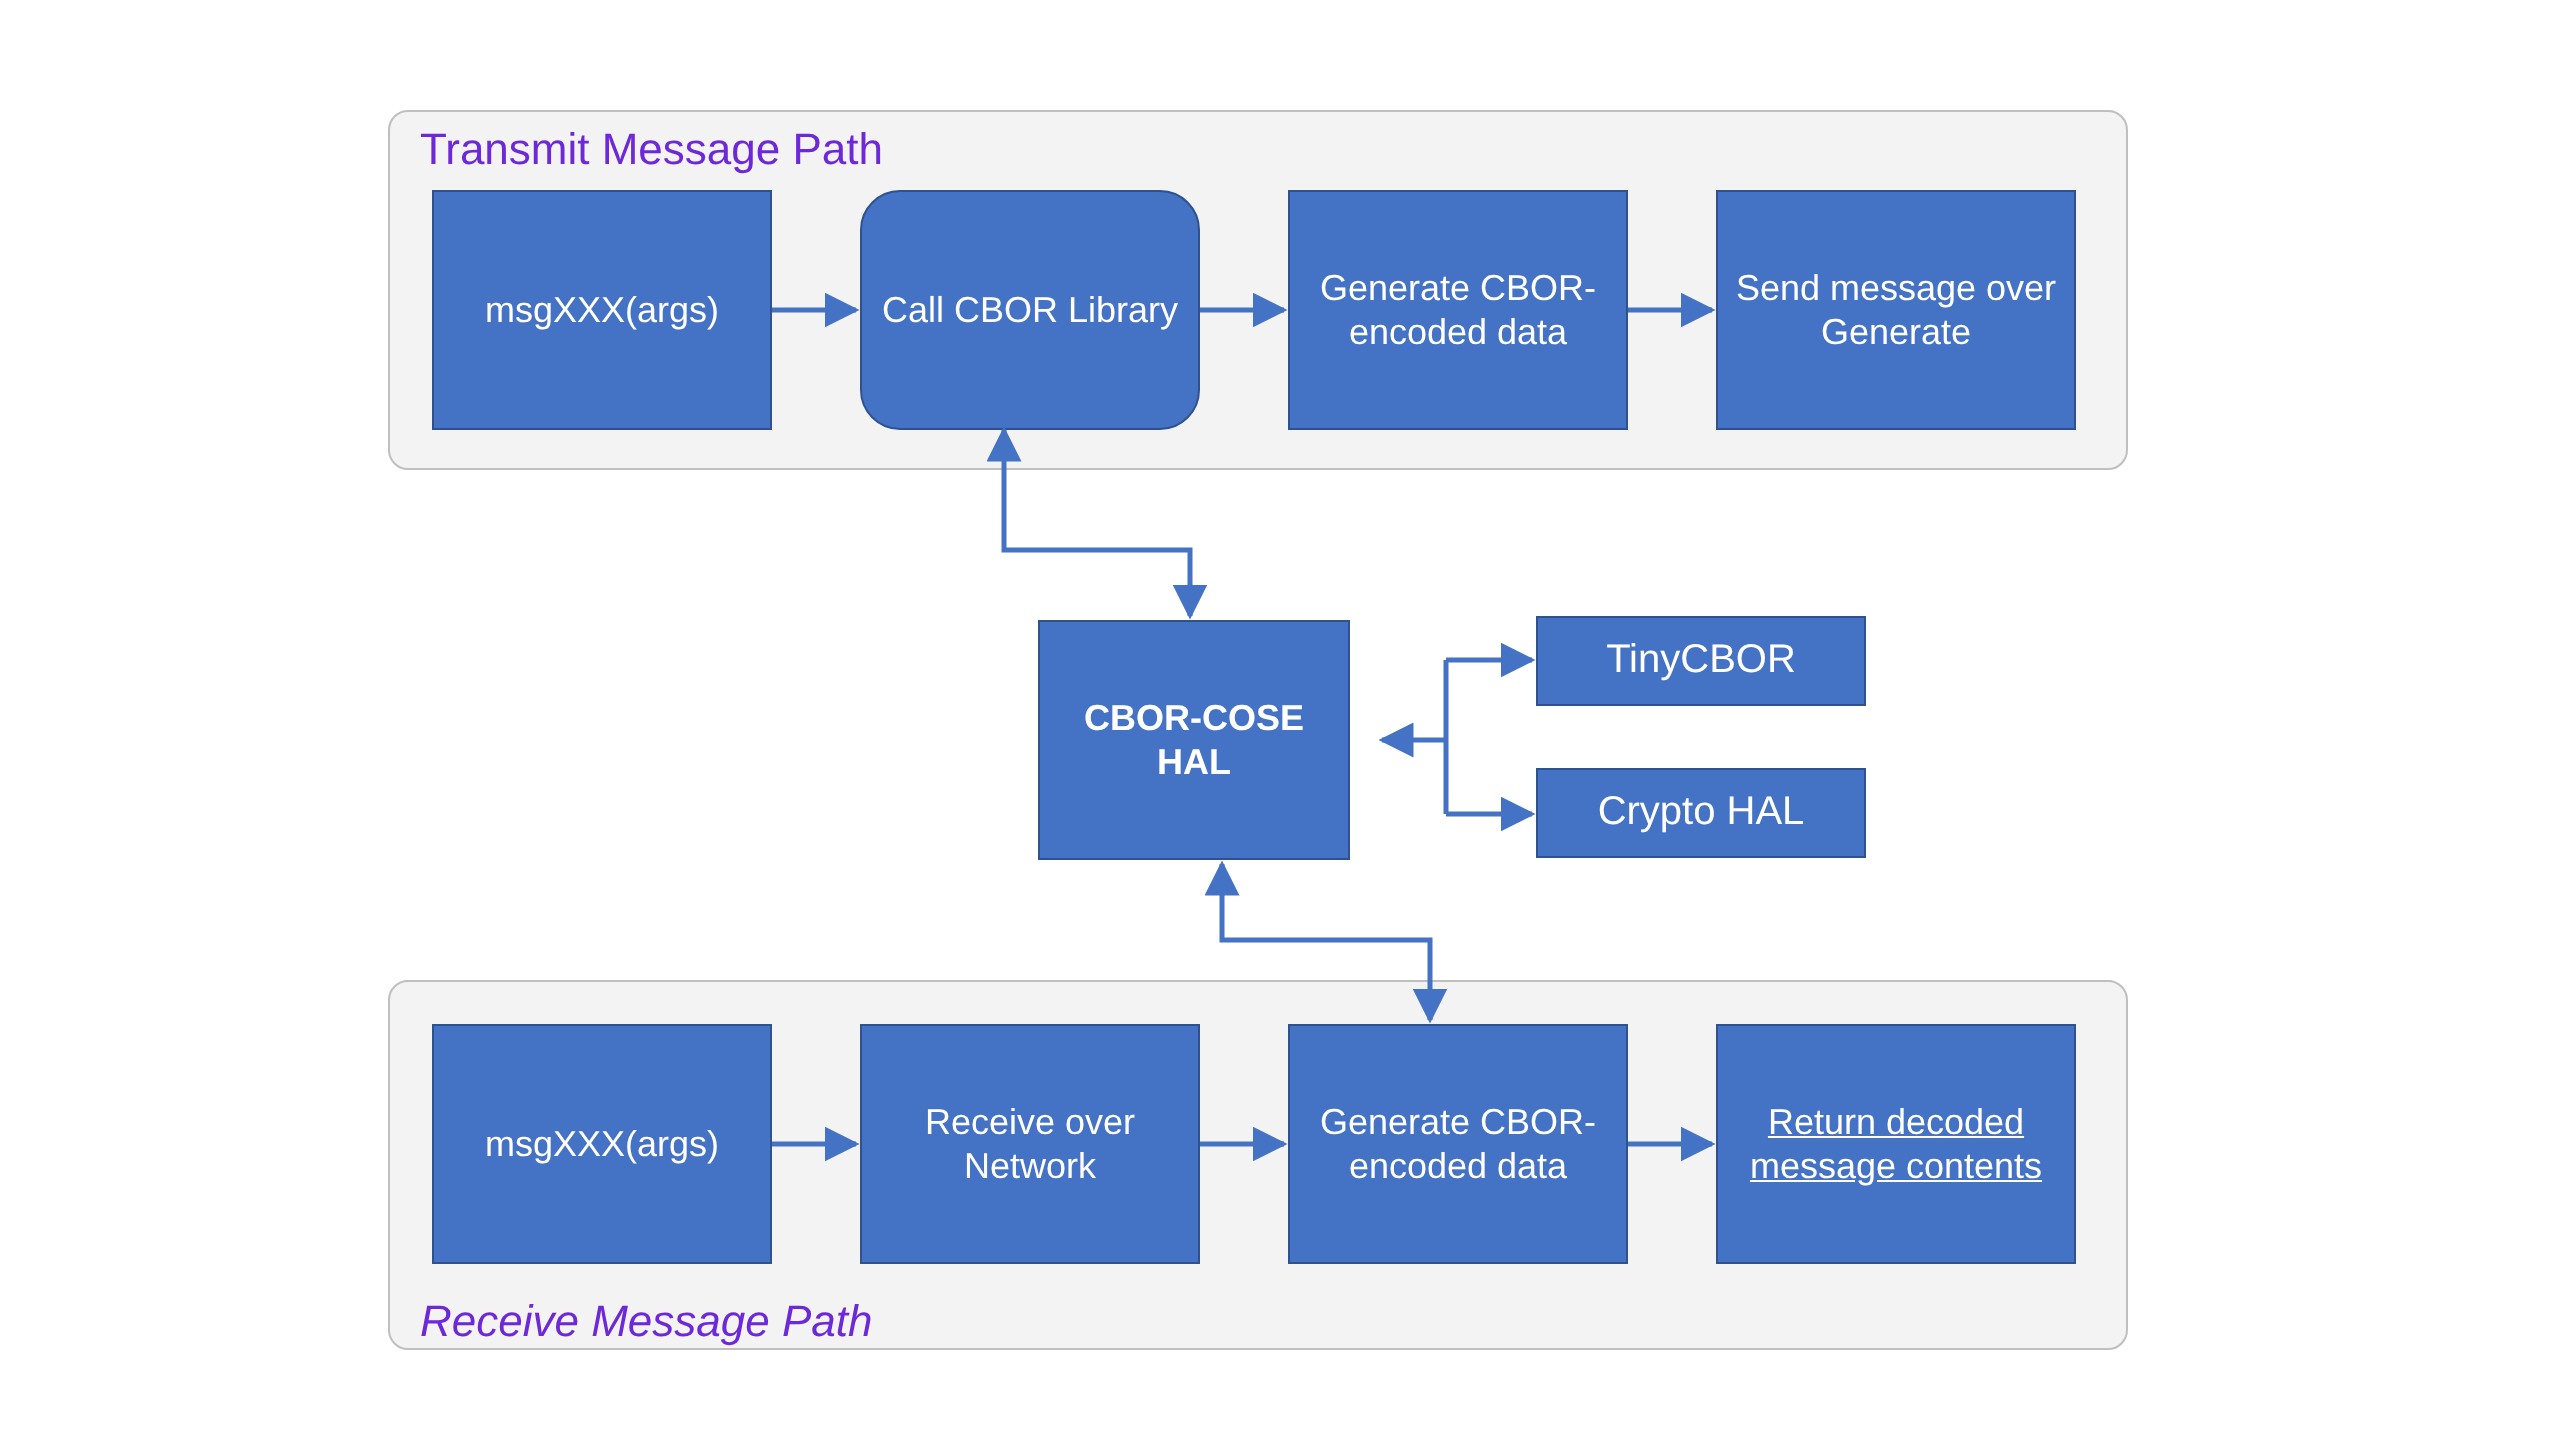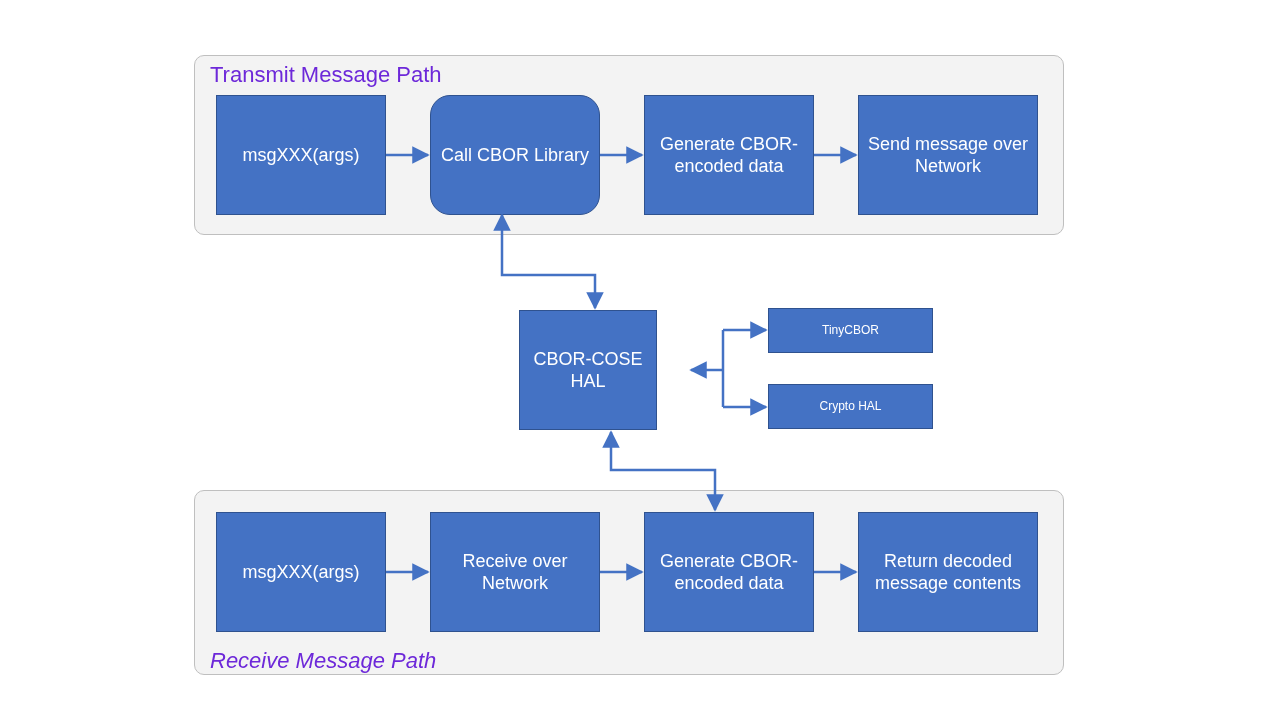--- a/index.html
+++ b/index.html
@@ -42,44 +42,44 @@
     color: #ffffff;
     display: flex;
     align-items: center;
     justify-content: center;
     text-align: center;
     font-size: 18px;
     line-height: 1.25;
     padding: 6px;
     box-sizing: border-box;
   }
-  .block.small { font-size: 12px; }
+  .block.small { font-size: 20px; }
 </style>
 </head>
 <body>
 
 <div class="stage">
 
   <div class="group-box" style="left:194px; top:55px; width:870px; height:180px;"></div>
   <div class="group-title" style="left:210px; top:62px;">Transmit Message Path</div>
 
   <div class="block" style="left:216px; top:95px; width:170px; height:120px;">
     <span>msgXXX(args)</span>
   </div>
   <div class="block" style="left:430px; top:95px; width:170px; height:120px;border-radius:20px;">
     <span>Call CBOR Library</span>
   </div>
   <div class="block" style="left:644px; top:95px; width:170px; height:120px;">
     <span>Generate CBOR-encoded data</span>
   </div>
   <div class="block" style="left:858px; top:95px; width:180px; height:120px;">
-    <span>Send message over Network</span>
+    <span>Send message over Generate</span>
   </div>
 
-  <div class="block" style="left:519px; top:310px; width:138px; height:120px;">
+  <div class="block" style="left:519px; top:310px; width:156px; height:120px;font-weight:bold;">
     <span>CBOR-COSE HAL</span>
   </div>
 
   <div class="block small" style="left:768px; top:308px; width:165px; height:45px;">
     <span>TinyCBOR</span>
   </div>
   <div class="block small" style="left:768px; top:384px; width:165px; height:45px;text-align:center;">
     <span>Crypto HAL</span>
   </div>
 
@@ -88,21 +88,21 @@
 
   <div class="block" style="left:216px; top:512px; width:170px; height:120px;">
     <span>msgXXX(args)</span>
   </div>
   <div class="block" style="left:430px; top:512px; width:170px; height:120px;justify-content:center;">
     <span>Receive over Network</span>
   </div>
   <div class="block" style="left:644px; top:512px; width:170px; height:120px;">
     <span>Generate CBOR-encoded data</span>
   </div>
-  <div class="block" style="left:858px; top:512px; width:180px; height:120px;">
+  <div class="block" style="left:858px; top:512px; width:180px; height:120px;text-decoration:underline;">
     <span>Return decoded message contents</span>
   </div>
 
   <svg class="arrows">
     <defs>
       <marker id="ah" viewBox="0 0 10 10" refX="9" refY="5" markerWidth="7" markerHeight="7" orient="auto-start-reverse">
         <path d="M 0 0 L 10 5 L 0 10 z" fill="#4472C4"></path>
       </marker>
     </defs>
 

